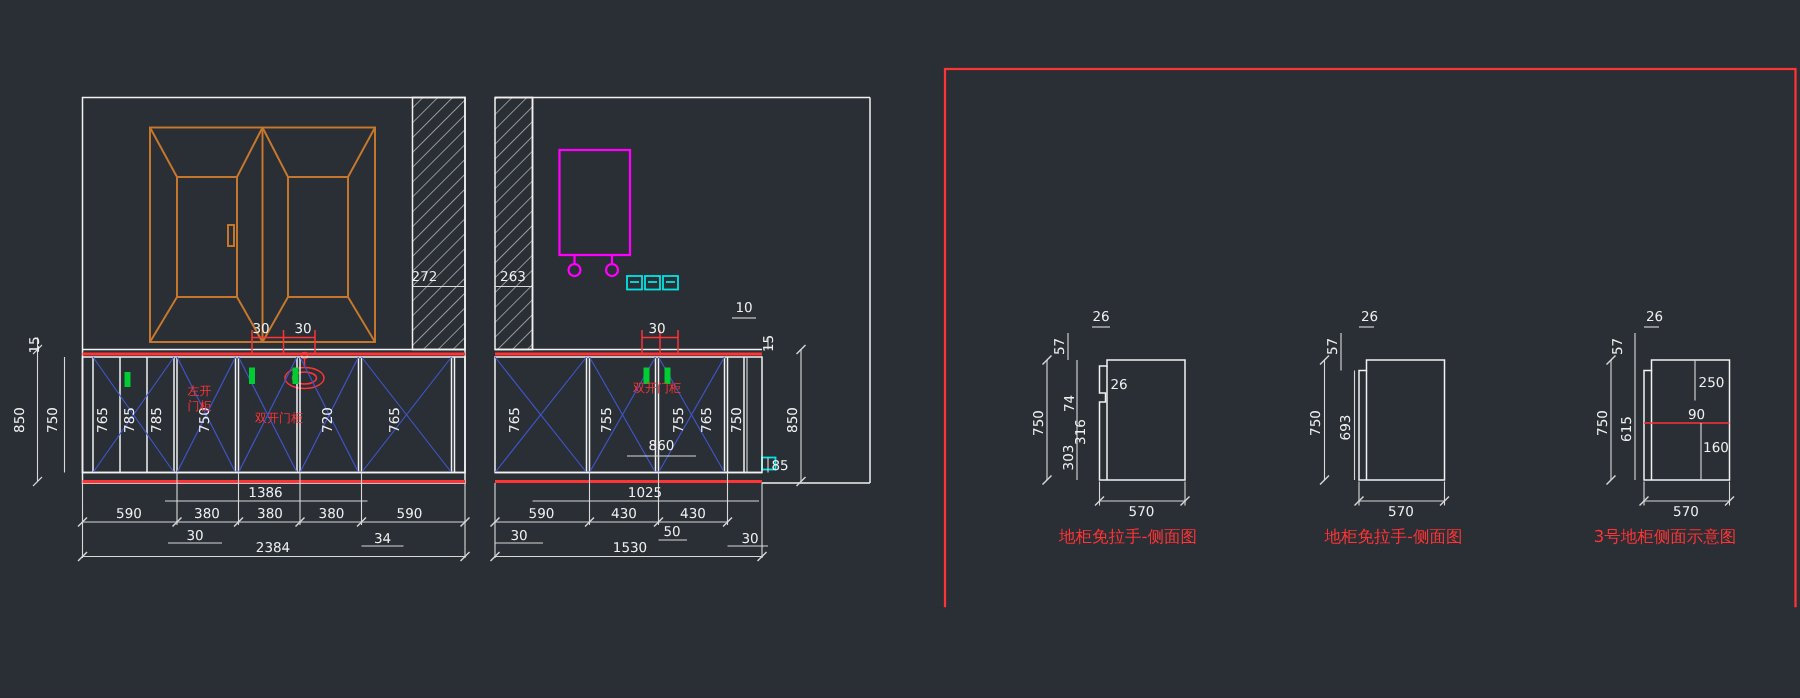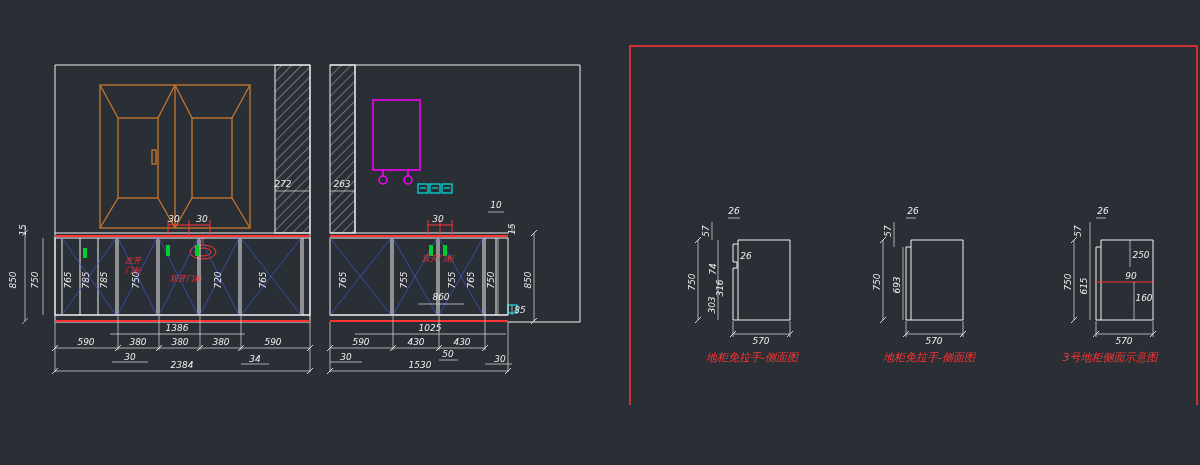--- a/index.html
+++ b/index.html
@@ -1,21 +1,21 @@
 <!DOCTYPE html>
 <html style="--bg: #2a2e35; --line: #f2f2f2; --dim: #d8d8d8; --text: #f0f0f0; --red: #ff3434; --orange: #c8782d; --magenta: #ff00ff; --cyan: #00e5e5; --green: #00cc33; --blue: #3d56c8;"><head>
 <meta charset="utf-8">
 <style>
   :root{
     --bg:#2a2e35; --line:#f2f2f2; --dim:#d8d8d8; --text:#f0f0f0;
     --red:#ff3434; --orange:#c8782d; --magenta:#ff00ff; --cyan:#00e5e5;
     --green:#00cc33; --blue:#3d56c8;
   }
   html,body{margin:0;padding:0;background:var(--bg);}
-  .stage{position:relative;width:1200px;height:405px;background:var(--bg);overflow:hidden;font-style:italic;}
+  .stage{position:relative;width:1200px;height:405px;background:var(--bg);overflow:hidden;}
   svg{display:block;}
   .ln{stroke:var(--line);stroke-width:1;fill:none;}
   .thin{stroke:var(--dim);stroke-width:.75;fill:none;}
   .tick{stroke:var(--dim);stroke-width:1;fill:none;}
   .redln{stroke:var(--red);stroke-width:2;fill:none;}
   .redthin{stroke:var(--red);stroke-width:1;fill:none;}
   .orange{stroke:var(--orange);stroke-width:1.3;fill:none;}
   .magenta{stroke:var(--magenta);stroke-width:1.5;fill:none;}
   .cyan{stroke:var(--cyan);stroke-width:1.2;fill:none;}
   .blue{stroke:var(--blue);stroke-width:.8;fill:none;}

